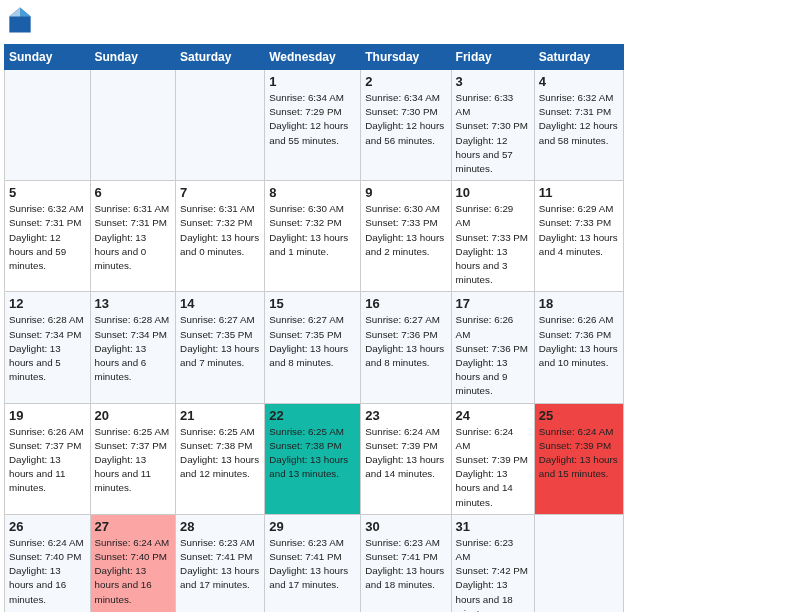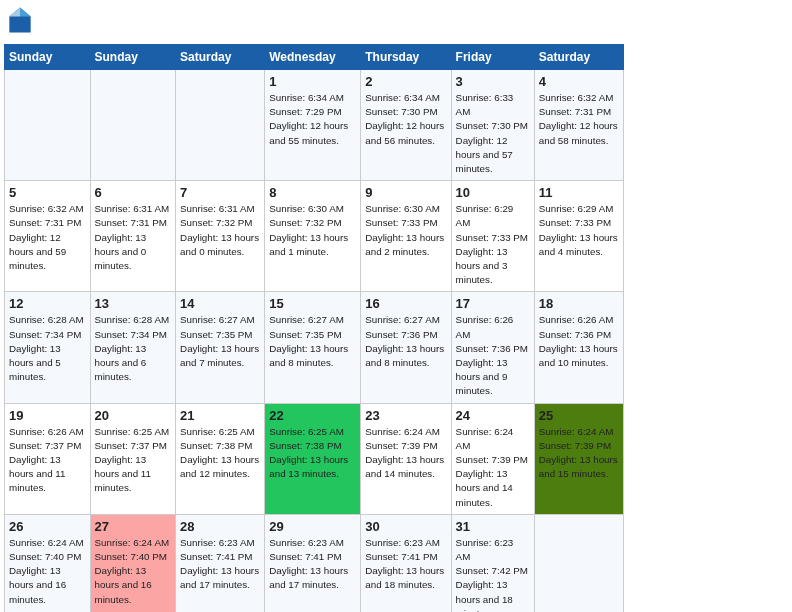--- a/index.html
+++ b/index.html
@@ -265,39 +265,39 @@
             <div class="day-info" style="white-space: pre-line;">Sunrise: 6:25 AM
 Sunset: 7:37 PM
 Daylight: 13 hours and 11 minutes.</div>
           </td>
           <td style="background: rgb(255, 255, 255);">
             <div class="day-num">21</div>
             <div class="day-info" style="white-space: pre-line;">Sunrise: 6:25 AM
 Sunset: 7:38 PM
 Daylight: 13 hours and 12 minutes.</div>
           </td>
-          <td style="background: #22c55e;">
+          <td style="background: #14b8a6;">
             <div class="day-num">22</div>
             <div class="day-info" style="white-space: pre-line;">Sunrise: 6:25 AM
 Sunset: 7:38 PM
 Daylight: 13 hours and 13 minutes.</div>
           </td>
           <td style="background: rgb(255, 255, 255);">
             <div class="day-num">23</div>
             <div class="day-info" style="white-space: pre-line;">Sunrise: 6:24 AM
 Sunset: 7:39 PM
 Daylight: 13 hours and 14 minutes.</div>
           </td>
           <td style="background: rgb(255, 255, 255);">
             <div class="day-num">24</div>
             <div class="day-info" style="white-space: pre-line;">Sunrise: 6:24 AM
 Sunset: 7:39 PM
 Daylight: 13 hours and 14 minutes.</div>
           </td>
-          <td style="background: #4d7c0f;">
+          <td style="background: #ef4444;">
             <div class="day-num">25</div>
             <div class="day-info" style="white-space: pre-line;">Sunrise: 6:24 AM
 Sunset: 7:39 PM
 Daylight: 13 hours and 15 minutes.</div>
           </td>
         </tr>
         <tr>
           <td style="background: rgb(245, 248, 252);">
             <div class="day-num">26</div>
             <div class="day-info" style="white-space: pre-line;">Sunrise: 6:24 AM

